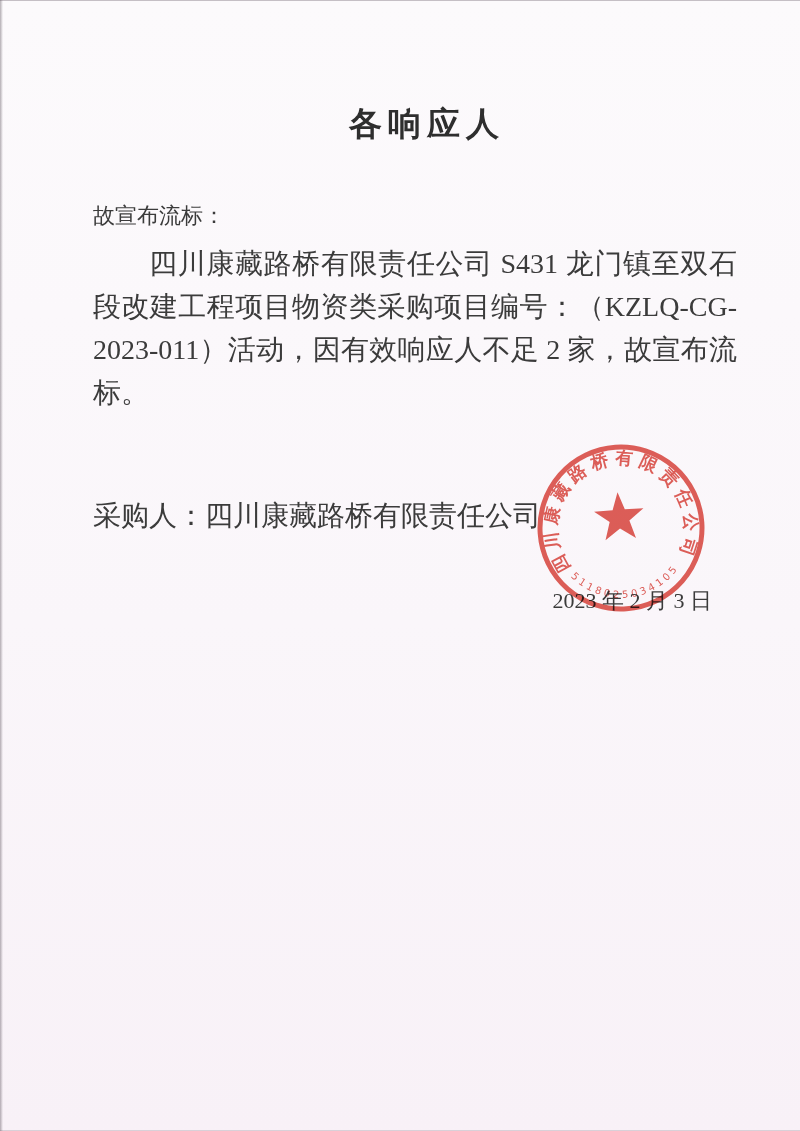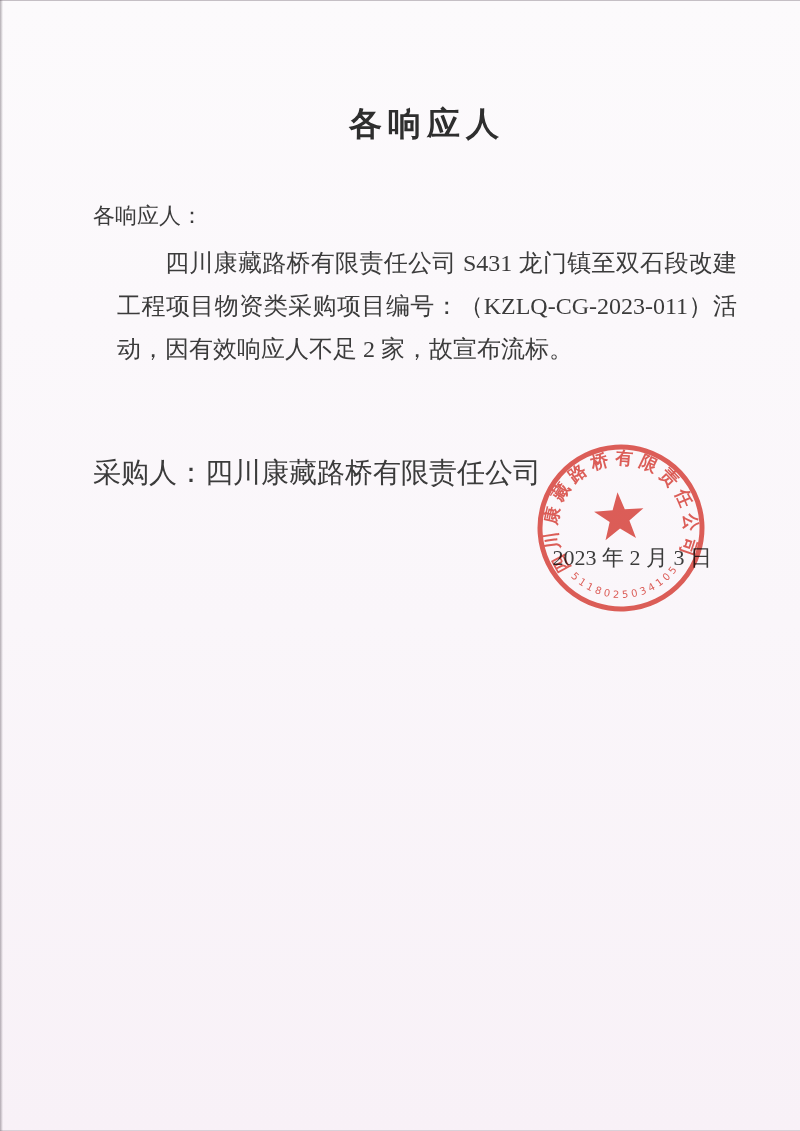--- a/index.html
+++ b/index.html
@@ -43,25 +43,24 @@
     text-align: center;
     color: #2e2e2e;
   }
   .salutation {
     margin-top: 46px;
     font-size: 22px;
     line-height: 43px;
   }
   .body-para {
     margin-top: 5px;
-    font-size: 24px;
+    font-size: 28px;
     line-height: 43px;
     text-indent: 2em;
     text-align: justify;
-    margin-left: 24px;
   }
   .signature-line {
     margin-top: 80px;
     font-size: 28px;
     line-height: 43px;
     text-align: left;
     padding-right: 7px;
   }
   .date-line {
     margin-top: 42px;
@@ -88,21 +87,21 @@
   }
 </style>
 </head>
 <body>
 
 <div class="page">
   <div class="content">
 
     <h1 class="doc-title">各响应人</h1>
 
-    <div class="salutation">各响应人：</div>
+    <div class="salutation">故宣布流标：</div>
 
     <p class="body-para">四川康藏路桥有限责任公司 S431 龙门镇至双石段改建工程项目物资类采购项目编号：（KZLQ-CG-2023-011）活动，因有效响应人不足 2 家，故宣布流标。</p>
 
     <div class="signature-line">采购人：四川康藏路桥有限责任公司</div>
 
     <div class="date-line">2023 年 2 月 3 日</div>
   </div>
 
   <svg class="seal" width="180" height="180" viewBox="0 0 180 180" xmlns="http://www.w3.org/2000/svg">
     <defs>

